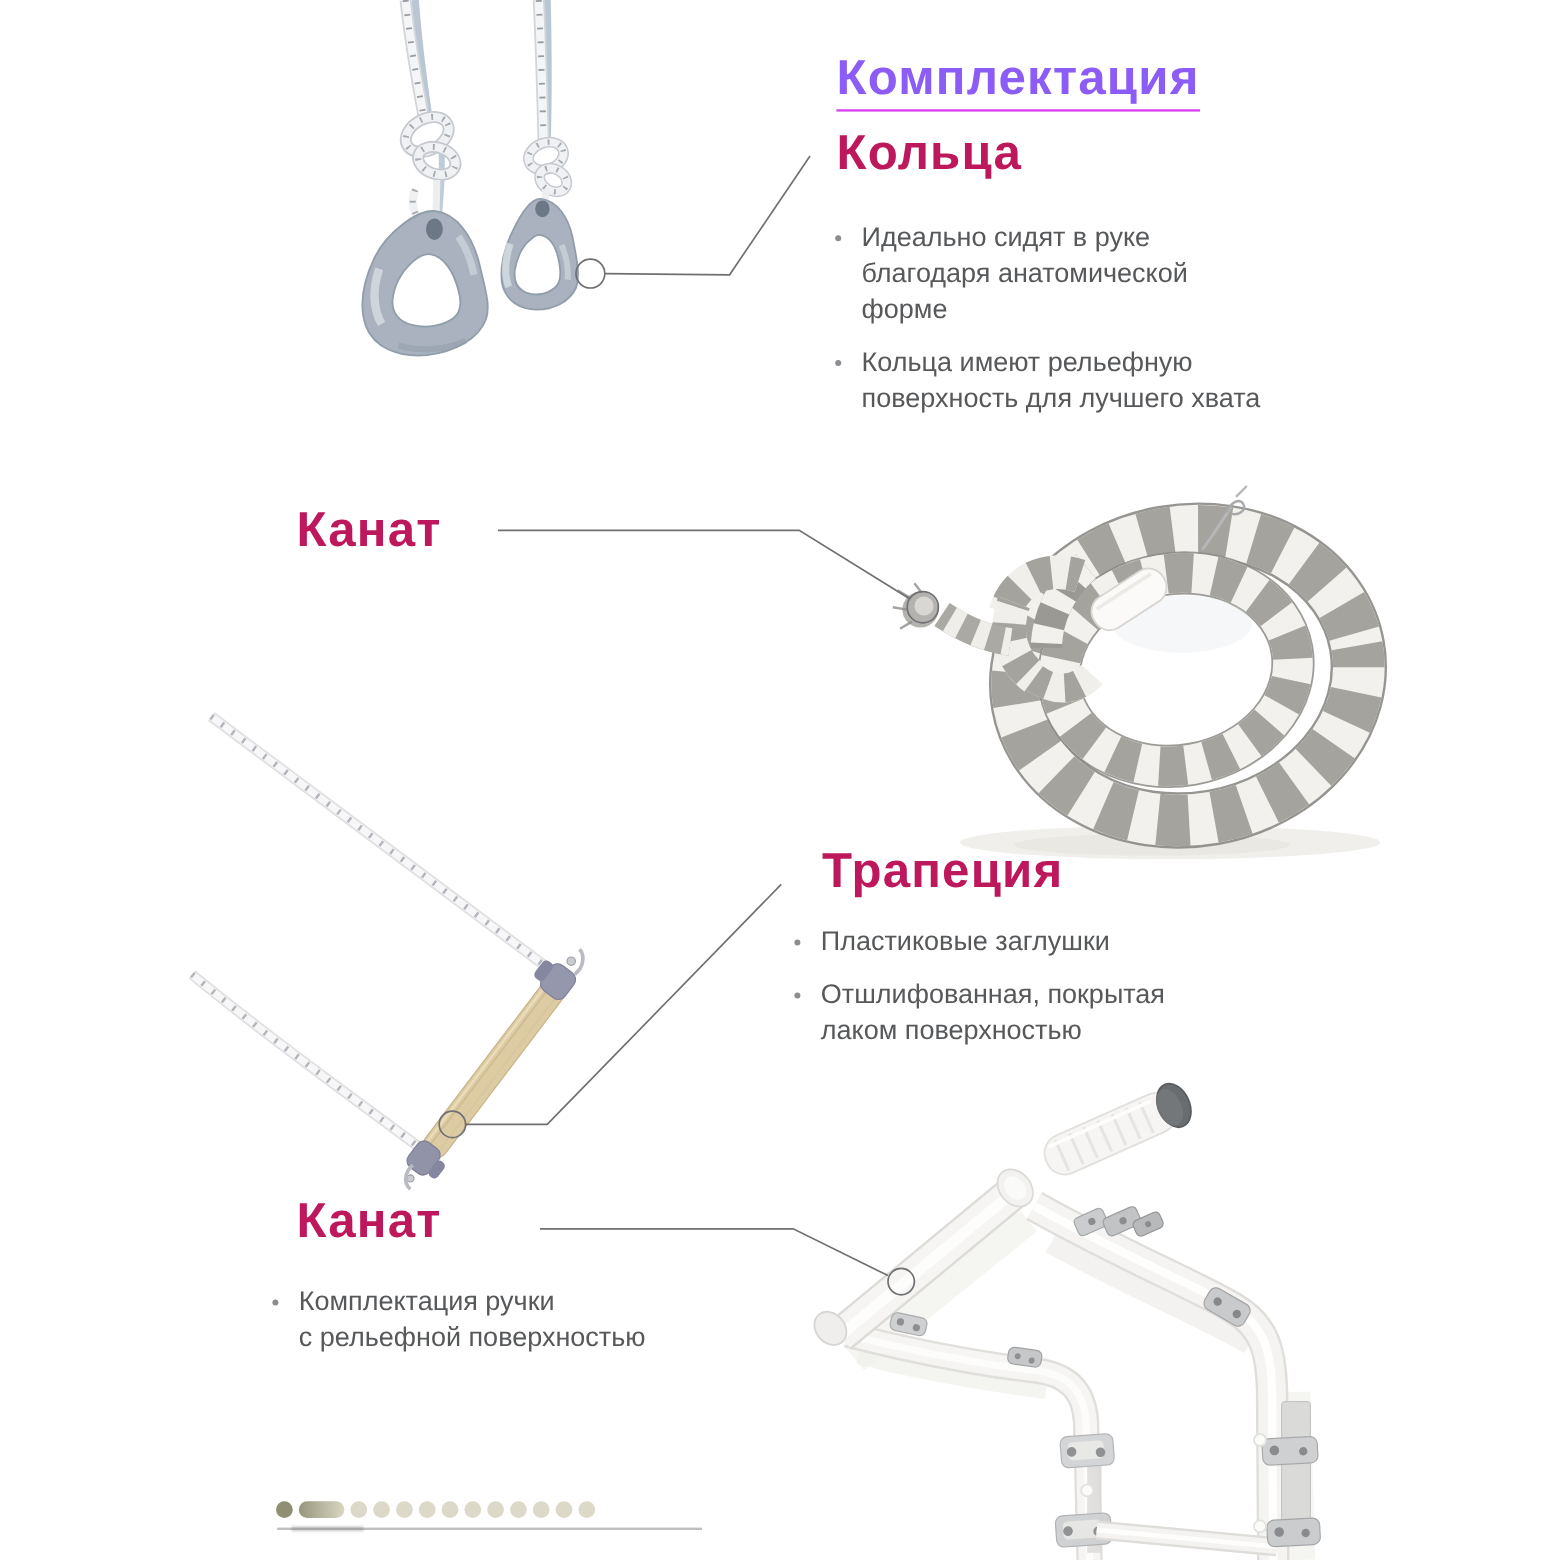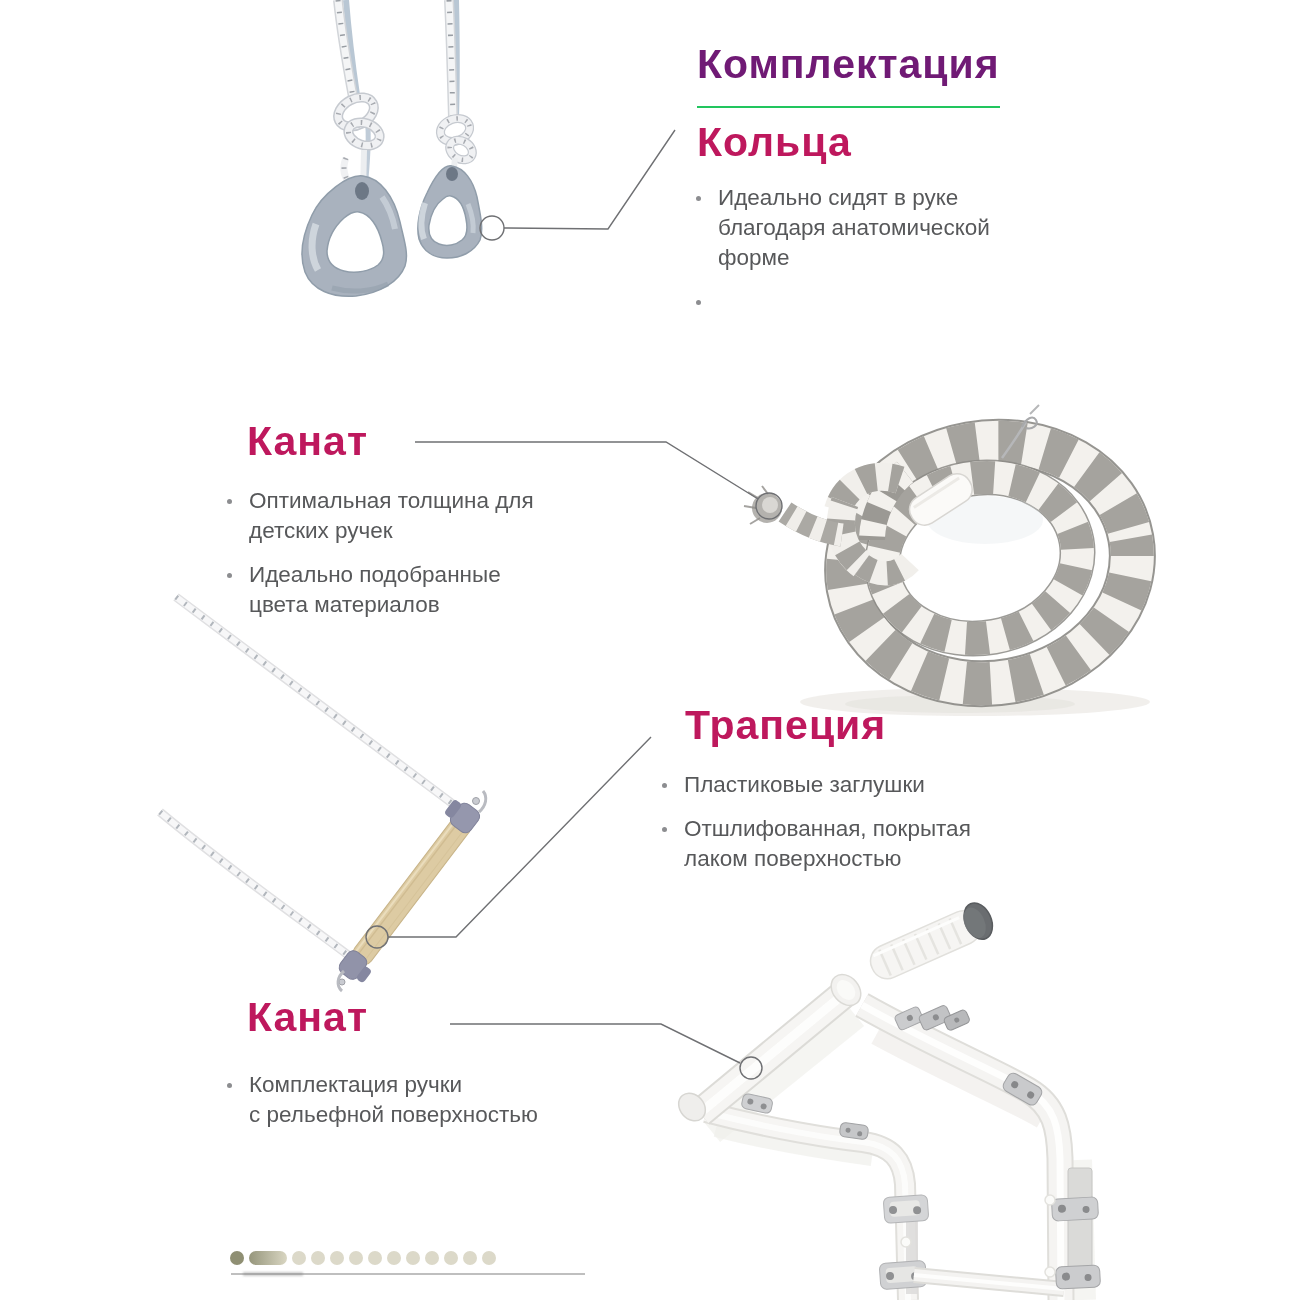--- a/index.html
+++ b/index.html
@@ -5,22 +5,22 @@
   * { margin:0; padding:0; box-sizing:border-box; }
   html,body { background:#ffffff; }
   .canvas {
     position:relative; width:1300px; height:1300px; background:#ffffff;
     font-family:"Liberation Sans","DejaVu Sans",sans-serif; overflow:hidden;
   }
   .art { position:absolute; left:0; top:0; width:1300px; height:1300px; }
 
   .abs { position:absolute; }
   h1.main-title {
-    font-size:41px; font-weight:700; color:#701a75; letter-spacing:1px;
-    display:inline-block; border-bottom:2px solid #22c55e; padding-bottom:19px;
+    font-size:41px; font-weight:700; color:#8b5cf6; letter-spacing:1px;
+    display:inline-block; border-bottom:2px solid #d946ef; padding-bottom:4px;
     line-height:1.1;
   }
   h2.section-title {
     font-size:41px; font-weight:700; color:#be185d; letter-spacing:1px; line-height:1.1;
   }
   .header-block h2 { margin-top:12px; }
 
   ul.bullets { list-style:none; }
   ul.bullets li { display:flex; margin-bottom:14px; }
   ul.bullets .dot {
@@ -310,36 +310,26 @@
 
   <ul class="abs bullets rings-bullets">
     <li>
       <span class="dot"></span>
       <span class="text">Идеально сидят в руке
 благодаря анатомической
 форме</span>
     </li>
     <li>
       <span class="dot"></span>
+      <span class="text">Кольца имеют рельефную
+поверхность для лучшего хвата</span>
     </li>
   </ul>
 
   <h2 class="abs section-title rope-title">Канат</h2>
-  <ul class="abs bullets rope-bullets">
-    <li>
-      <span class="dot"></span>
-      <span class="text">Оптимальная толщина для
-детских ручек</span>
-    </li>
-    <li>
-      <span class="dot"></span>
-      <span class="text">Идеально подобранные
-цвета материалов</span>
-    </li>
-  </ul>
 
   <h2 class="abs section-title trapeze-title">Трапеция</h2>
   <ul class="abs bullets trapeze-bullets">
     <li>
       <span class="dot"></span>
       <span class="text">Пластиковые заглушки</span>
     </li>
     <li>
       <span class="dot"></span>
       <span class="text">Отшлифованная, покрытая

